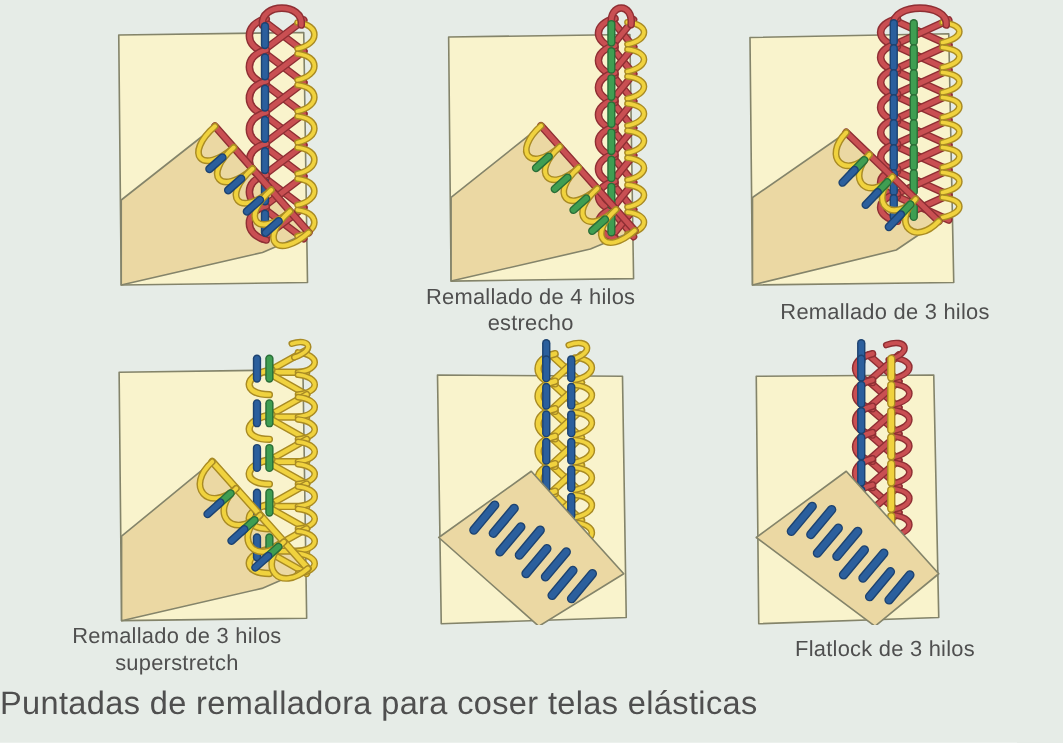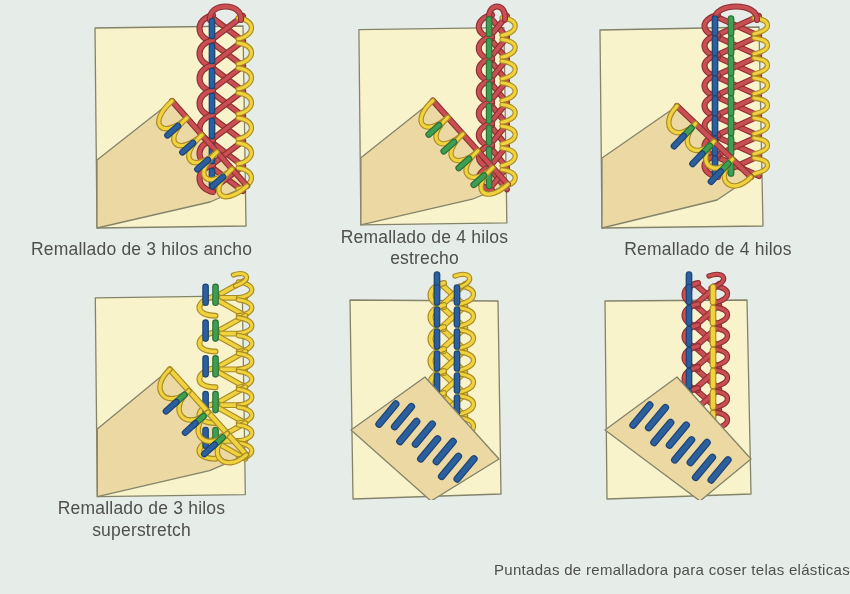--- a/index.html
+++ b/index.html
@@ -14,22 +14,22 @@
   }
   figure{margin:0;display:flex;flex-direction:column;align-items:center;}
   .panel-svg{width:283px;height:230px;display:block;}
   .cap{
     min-height:40px;display:flex;align-items:center;justify-content:center;
     text-align:center;color:var(--text,#4f4f4f);
     font-size:17.5px;line-height:1.25;max-width:232px;letter-spacing:.2px;
   }
   .cap-narrow{max-width:186px;}
   .main-title{
-    position:absolute;left:0;bottom:16px;width:100%;text-align:right;
-    color:var(--text,#4f4f4f);font-size:15px;letter-spacing:.3px;
+    position:absolute;left:0;bottom:16px;width:100%;text-align:left;
+    color:var(--text,#4f4f4f);font-size:26px;letter-spacing:.3px;
   }
 </style>
 </head>
 <body>
 
 <div class="canvas" style="--bg: #e6ece7; --text: #4f4f4f;">
   <div class="grid">
 
     <figure>
       <svg class="panel-svg" viewBox="0 0 283 230">
@@ -121,21 +121,20 @@
           <path d="M 232,169 C 206.50551291758686,191.49513566095277 221.50551291758686,208.49513566095277 247,186" fill="none" stroke="#f0d23e" stroke-width="3.2" stroke-linecap="round" stroke-linejoin="round"></path>
           <path d="M 178.00194573561888,125.93945964504216 L 167.5042157605076,135.202162564258" fill="none" stroke="#1d4371" stroke-width="6.7" stroke-linecap="round" stroke-linejoin="round"></path>
           <path d="M 178.00194573561888,125.93945964504216 L 167.5042157605076,135.202162564258" fill="none" stroke="#2b5f9d" stroke-width="4.4" stroke-linecap="round" stroke-linejoin="round"></path>
           <path d="M 193.00194573561888,142.93945964504218 L 182.5042157605076,152.202162564258" fill="none" stroke="#1d4371" stroke-width="6.7" stroke-linecap="round" stroke-linejoin="round"></path>
           <path d="M 193.00194573561888,142.93945964504218 L 182.5042157605076,152.202162564258" fill="none" stroke="#2b5f9d" stroke-width="4.4" stroke-linecap="round" stroke-linejoin="round"></path>
           <path d="M 208.00194573561888,159.93945964504218 L 197.5042157605076,169.202162564258" fill="none" stroke="#1d4371" stroke-width="6.7" stroke-linecap="round" stroke-linejoin="round"></path>
           <path d="M 208.00194573561888,159.93945964504218 L 197.5042157605076,169.202162564258" fill="none" stroke="#2b5f9d" stroke-width="4.4" stroke-linecap="round" stroke-linejoin="round"></path>
           <path d="M 223.00194573561888,176.93945964504218 L 212.5042157605076,186.202162564258" fill="none" stroke="#1d4371" stroke-width="6.7" stroke-linecap="round" stroke-linejoin="round"></path>
           <path d="M 223.00194573561888,176.93945964504218 L 212.5042157605076,186.202162564258" fill="none" stroke="#2b5f9d" stroke-width="4.4" stroke-linecap="round" stroke-linejoin="round"></path>
         </svg>
-      <figcaption class="cap">Remallado de 3 hilos ancho</figcaption>
     </figure>
 
     <figure>
       <svg class="panel-svg" viewBox="0 0 283 230">
           <polygon points="75,30 222,28 225,226 77,228" fill="#f9f3cc" stroke="#84846a" stroke-width="1.3" stroke-linejoin="round"></polygon>
           <polygon points="77,160 150,102 226,187 190,202 77,228" fill="#ebd8a3" stroke="#84846a" stroke-width="1.3" stroke-linejoin="round"></polygon>
           <path d="M 207,16 L 225,38" fill="none" stroke="#8f2f34" stroke-width="6.1" stroke-linecap="round" stroke-linejoin="round"></path>
           <path d="M 207,16 L 225,38" fill="none" stroke="#c94f52" stroke-width="3.8" stroke-linecap="round" stroke-linejoin="round"></path>
           <path d="M 225,16 L 207,38" fill="none" stroke="#8f2f34" stroke-width="6.1" stroke-linecap="round" stroke-linejoin="round"></path>
           <path d="M 225,16 L 207,38" fill="none" stroke="#c94f52" stroke-width="3.8" stroke-linecap="round" stroke-linejoin="round"></path>
@@ -359,21 +358,21 @@
           <path d="M 116.73041002946381,136.01689658900955 L 107.03780652431637,146.11904672113508" fill="none" stroke="#2b5f9d" stroke-width="4.4" stroke-linecap="round" stroke-linejoin="round"></path>
           <path d="M 142.84602706922254,145.82949291376806 L 133.15342356407507,155.9316430458936" fill="none" stroke="#2a6e38" stroke-width="6.7" stroke-linecap="round" stroke-linejoin="round"></path>
           <path d="M 142.84602706922254,145.82949291376806 L 133.15342356407507,155.9316430458936" fill="none" stroke="#3f9e52" stroke-width="4.4" stroke-linecap="round" stroke-linejoin="round"></path>
           <path d="M 135.23041002946383,153.76689658900955 L 125.53780652431637,163.86904672113508" fill="none" stroke="#1d4371" stroke-width="6.7" stroke-linecap="round" stroke-linejoin="round"></path>
           <path d="M 135.23041002946383,153.76689658900955 L 125.53780652431637,163.86904672113508" fill="none" stroke="#2b5f9d" stroke-width="4.4" stroke-linecap="round" stroke-linejoin="round"></path>
           <path d="M 161.34602706922254,163.57949291376806 L 151.65342356407507,173.6816430458936" fill="none" stroke="#2a6e38" stroke-width="6.7" stroke-linecap="round" stroke-linejoin="round"></path>
           <path d="M 161.34602706922254,163.57949291376806 L 151.65342356407507,173.6816430458936" fill="none" stroke="#3f9e52" stroke-width="4.4" stroke-linecap="round" stroke-linejoin="round"></path>
           <path d="M 153.73041002946383,171.51689658900955 L 144.03780652431635,181.61904672113508" fill="none" stroke="#1d4371" stroke-width="6.7" stroke-linecap="round" stroke-linejoin="round"></path>
           <path d="M 153.73041002946383,171.51689658900955 L 144.03780652431635,181.61904672113508" fill="none" stroke="#2b5f9d" stroke-width="4.4" stroke-linecap="round" stroke-linejoin="round"></path>
         </svg>
-      <figcaption class="cap">Remallado de 4 hilos</figcaption>
+      <figcaption class="cap">Remallado de 3 hilos</figcaption>
     </figure>
 
     <figure>
       <svg class="panel-svg" viewBox="0 0 283 230">
           <polygon points="95,28 243,26 246,226 97,228" fill="#f9f3cc" stroke="#84846a" stroke-width="1.3" stroke-linejoin="round"></polygon>
           <polygon points="97,160 170,100 247,186 210,202 97,228" fill="#ebd8a3" stroke="#84846a" stroke-width="1.3" stroke-linejoin="round"></polygon>
           <path d="M 214,28 L 246,10" fill="none" stroke="#a98b24" stroke-width="5.9" stroke-linecap="round" stroke-linejoin="round"></path>
           <path d="M 214,28 L 246,10" fill="none" stroke="#f0d23e" stroke-width="3.6" stroke-linecap="round" stroke-linejoin="round"></path>
           <path d="M 214,28 L 246,28" fill="none" stroke="#a98b24" stroke-width="5.9" stroke-linecap="round" stroke-linejoin="round"></path>
           <path d="M 214,28 L 246,28" fill="none" stroke="#f0d23e" stroke-width="3.6" stroke-linecap="round" stroke-linejoin="round"></path>
@@ -694,17 +693,18 @@
           <path d="M 102.51475440883483,175.04908781518827 L 119.18641627537546,155.0977547617872" fill="none" stroke="#2b5f9d" stroke-width="5.2" stroke-linecap="round" stroke-linejoin="round"></path>
           <path d="M 107.81358372462454,189.9022452382128 L 124.48524559116517,169.95091218481173" fill="none" stroke="#1d4371" stroke-width="7.5" stroke-linecap="round" stroke-linejoin="round"></path>
           <path d="M 107.81358372462454,189.9022452382128 L 124.48524559116517,169.95091218481173" fill="none" stroke="#2b5f9d" stroke-width="5.2" stroke-linecap="round" stroke-linejoin="round"></path>
           <path d="M 123.3718972659777,192.4776592437597 L 140.04355913251834,172.52632619035862" fill="none" stroke="#1d4371" stroke-width="7.5" stroke-linecap="round" stroke-linejoin="round"></path>
           <path d="M 123.3718972659777,192.4776592437597 L 140.04355913251834,172.52632619035862" fill="none" stroke="#2b5f9d" stroke-width="5.2" stroke-linecap="round" stroke-linejoin="round"></path>
           <path d="M 128.67072658176735,207.33081666678422 L 145.34238844830801,187.37948361338314" fill="none" stroke="#1d4371" stroke-width="7.5" stroke-linecap="round" stroke-linejoin="round"></path>
           <path d="M 128.67072658176735,207.33081666678422 L 145.34238844830801,187.37948361338314" fill="none" stroke="#2b5f9d" stroke-width="5.2" stroke-linecap="round" stroke-linejoin="round"></path>
           <path d="M 144.22904012312054,209.90623067233113 L 160.9007019896612,189.95489761893006" fill="none" stroke="#1d4371" stroke-width="7.5" stroke-linecap="round" stroke-linejoin="round"></path>
           <path d="M 144.22904012312054,209.90623067233113 L 160.9007019896612,189.95489761893006" fill="none" stroke="#2b5f9d" stroke-width="5.2" stroke-linecap="round" stroke-linejoin="round"></path>
         </svg>
+      <figcaption class="cap">Flatlock de 3 hilos</figcaption>
     </figure>
 
   </div>
   <div class="main-title">Puntadas de remalladora para coser telas elásticas</div>
 </div>
 
 </body></html>

